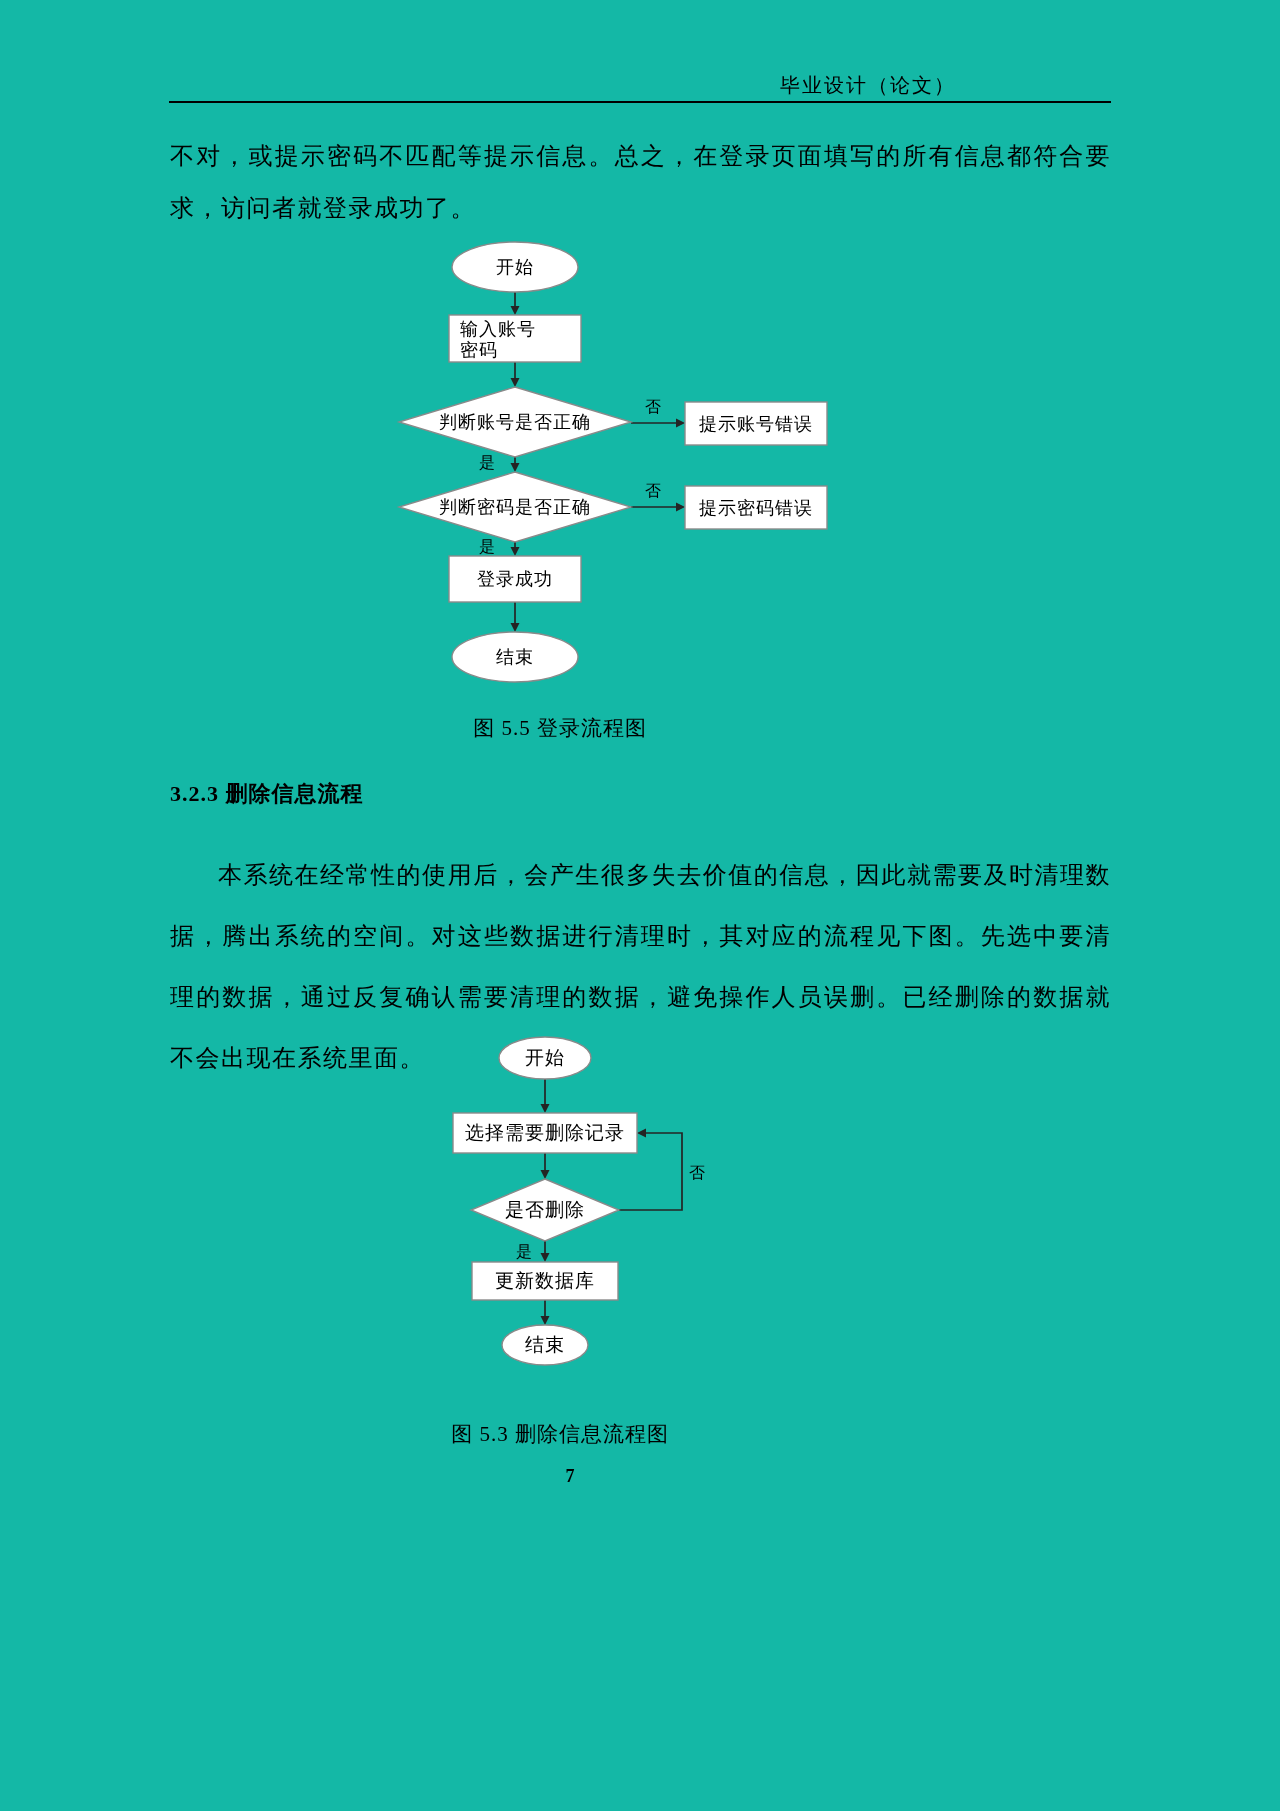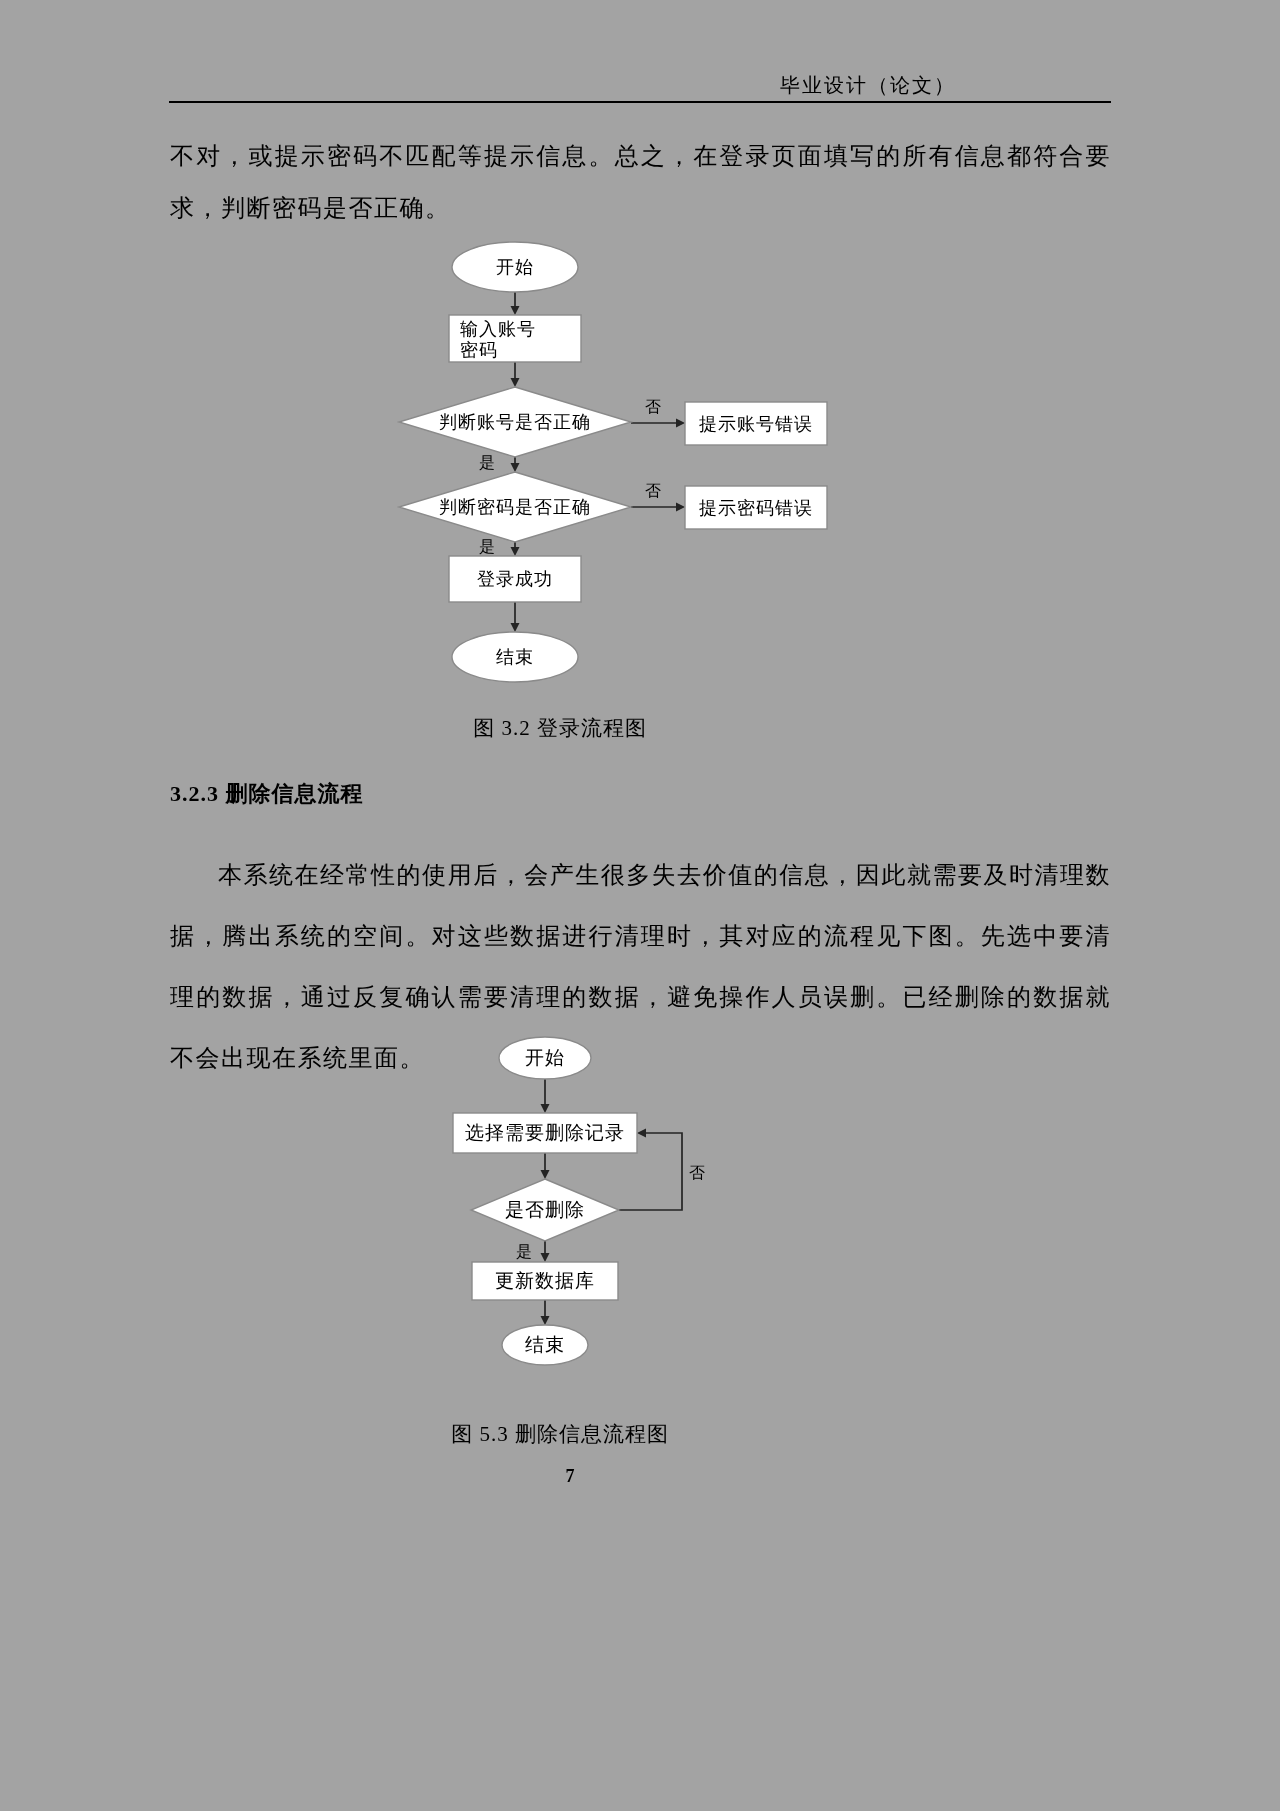--- a/index.html
+++ b/index.html
@@ -3,21 +3,21 @@
 <meta charset="utf-8">
 <title>毕业设计（论文）- 第7页</title>
 <style>
   * { margin:0; padding:0; box-sizing:border-box; }
   html,body { background:#ffffff; }
   .page {
     position:relative;
     width:1280px;
     height:1811px;
     margin:0 auto;
-    background:#a3a3a3;
+    background:#14b8a6;
     font-family:"Liberation Serif","DejaVu Serif",serif;
     color:#000000;
     overflow:hidden;
   }
   .header-title {
     position:absolute;
     top:72px; left:170px; width:786px;
     text-align:right;
     font-size:20px;
     letter-spacing:2px;
@@ -81,21 +81,21 @@
   .lbl.left { text-anchor:start; }
 </style>
 </head>
 <body>
 
 <div class="page">
 
   <div class="header-title">毕业设计（论文）</div>
   <div class="header-rule"></div>
 
-  <p class="para para1">不对，或提示密码不匹配等提示信息。总之，在登录页面填写的所有信息都符合要求，判断密码是否正确。</p>
+  <p class="para para1">不对，或提示密码不匹配等提示信息。总之，在登录页面填写的所有信息都符合要求，访问者就登录成功了。</p>
 
   <svg class="fc fc1" width="940" height="450" viewBox="0 0 940 450" xmlns="http://www.w3.org/2000/svg">
 
     <g class="conn">
       <line x1="345" y1="52" x2="345" y2="66"></line>
       <polygon points="340.5,66 349.5,66 345,75"></polygon>
     </g>
     <g class="conn">
       <line x1="345" y1="122" x2="345" y2="138"></line>
       <polygon points="340.5,138 349.5,138 345,147"></polygon>
@@ -146,21 +146,21 @@
 
     <text class="lbl" x="317" y="312">是</text>
 
     <rect class="shape" x="279" y="316" width="132" height="46"></rect>
     <text class="ntext" x="345" y="345">登录成功</text>
 
     <ellipse class="shape" cx="345" cy="417" rx="63" ry="25"></ellipse>
     <text class="ntext" x="345" y="423">结束</text>
   </svg>
 
-  <div class="caption cap1">图 3.2  登录流程图</div>
+  <div class="caption cap1">图 5.5  登录流程图</div>
 
   <h3 class="section-heading">3.2.3 删除信息流程</h3>
 
   <p class="para para2">本系统在经常性的使用后，会产生很多失去价值的信息，因此就需要及时清理数据，腾出系统的空间。对这些数据进行清理时，其对应的流程见下图。先选中要清理的数据，通过反复确认需要清理的数据，避免操作人员误删。已经删除的数据就不会出现在系统里面。</p>
 
   <svg class="fc fc2" width="940" height="340" viewBox="0 0 940 340" xmlns="http://www.w3.org/2000/svg">
 
     <g class="conn">
       <line x1="375" y1="44" x2="375" y2="69"></line>
       <polygon points="370.5,69 379.5,69 375,78"></polygon>

